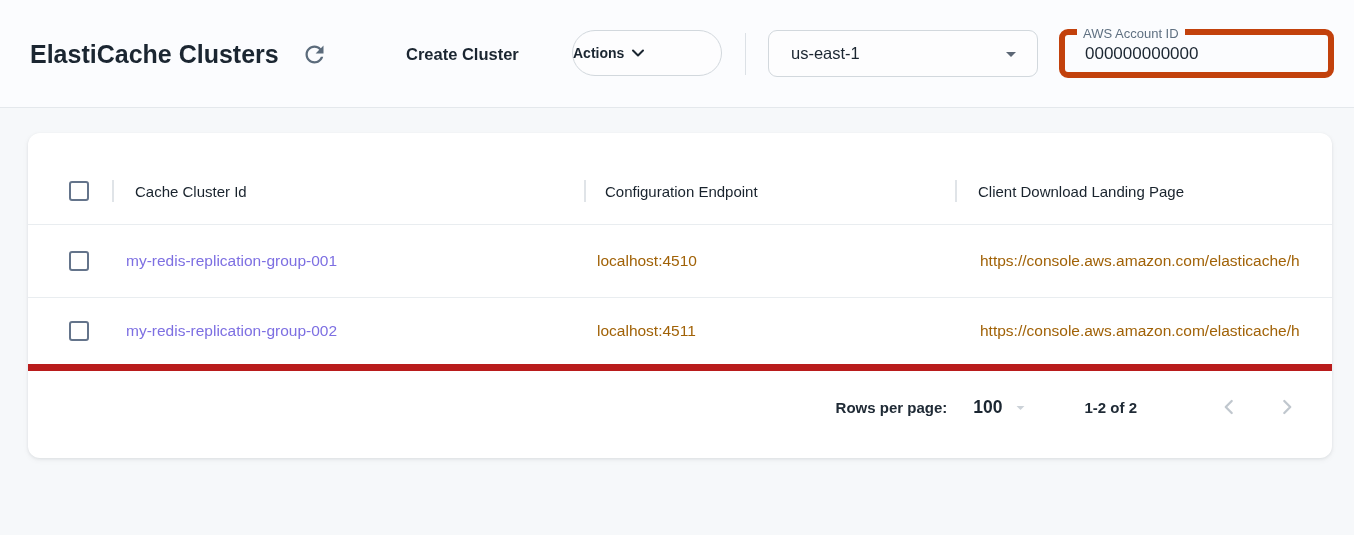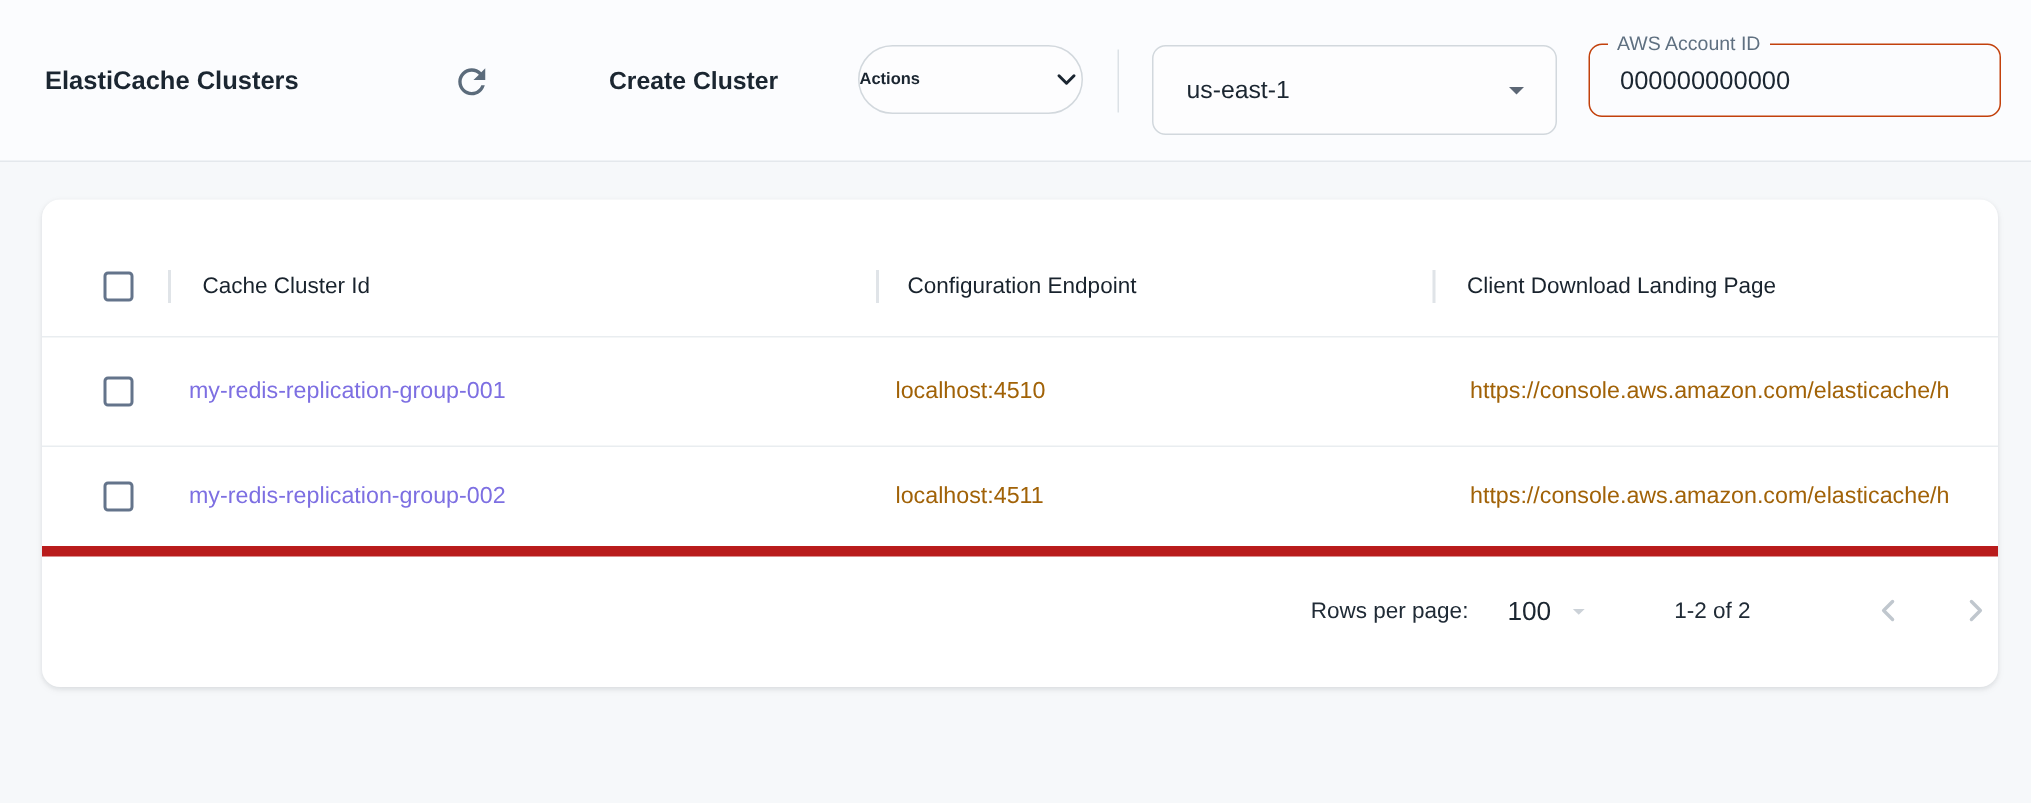--- a/index.html
+++ b/index.html
@@ -11,53 +11,53 @@
     position:relative;
   }
 
   
   .topbar {
     position:absolute; left:0; top:0; width:1354px; height:108px;
     background:#fbfcfe; border-bottom:1px solid #e4e8ec;
   }
   .page-title {
     position:absolute; left:30px; top:50%; transform:translateY(-50%);
-    font-size:17px; font-weight:700; color:#1b2631; white-space:nowrap;
+    font-size:25px; font-weight:700; color:#1b2631; white-space:nowrap;
   }
   .icon-btn {
     position:absolute; background:transparent; border:none; cursor:pointer;
     display:flex; align-items:center; justify-content:center;
   }
   .refresh-btn { left:298px; top:38px; width:32px; height:32px; }
   .text-btn {
     position:absolute; left:396px; top:32px; height:44px; padding:0 10px;
     background:transparent; border:none; cursor:pointer;
     font-family:"Liberation Sans", sans-serif;
     font-size:16.5px; font-weight:700; color:#1b2631; white-space:nowrap;
   }
   .actions-btn {
     position:absolute; left:572px; top:30px; width:150px; height:46px;
     background:#fdfdfe; border:1px solid #d2d8dd; border-radius:23px;
-    display:flex; align-items:center; justify-content:space-between; gap:4px;
+    display:flex; align-items:center; justify-content:flex-start; gap:4px;
     font-family:"Liberation Sans", sans-serif;
-    font-size:11px; font-weight:700; color:#1b2631; cursor:pointer;
+    font-size:14px; font-weight:700; color:#1b2631; cursor:pointer;
   }
   .topbar-divider {
     position:absolute; left:745px; top:33px; width:1px; height:42px; background:#dce1e6;
   }
   .region-select {
-    position:absolute; left:768px; top:30px; width:270px; height:60px;
+    position:absolute; left:768px; top:30px; width:270px; height:47px;
     background:#fdfdfe; border:1px solid #d2d8dd; border-radius:9px;
     display:flex; align-items:center; padding:0 14px 0 22px;
     font-size:16.5px; color:#1b2631; cursor:pointer;
   }
   .region-select .caret { margin-left:auto; }
   .account-field {
     position:absolute; left:1059px; top:29px; width:275px; height:49px;
-    border:1px solid #c2410c; border-radius:9px;
+    border:6px solid #c2410c; border-radius:9px;
   }
   .account-label {
     position:absolute; top:-9px; left:12px; padding:0 6px;
     background:#fbfcfe; font-size:13px; color:#5f7081; white-space:nowrap;
   }
   .account-input {
     width:100%; height:100%; border:none; outline:none; background:transparent;
     padding:0 20px; font-family:"Liberation Sans", sans-serif;
     font-size:17px; color:#1b2631;
   }
@@ -89,20 +89,22 @@
 
   .body-cell { font-size:15.5px; color:#a16207; }
   .c-link { left:98px; color:#7d6fe2; text-decoration:none; cursor:pointer; }
   .c-endpoint { left:569px; }
   .c-url { left:940px; width:352px; overflow:hidden;margin-left:12px; }
 
   
   .pager {
     position:absolute; left:0; top:238px; width:100%; height:72px;
     display:flex; align-items:center; justify-content:flex-end;
+    padding-right:30px;
+    font-weight:bold;
   }
   .pager-label { font-size:15px; color:#202b36; margin-right:26px; }
   .pager-select { display:flex; align-items:flex-end; cursor:pointer; margin-right:54px; }
   .pager-value { font-size:17.5px; color:#1b2631; }
   .pager-caret { margin-left:9px; align-self:center; }
   .pager-range { font-size:15px; color:#202b36; margin-right:77px; }
   .pager-nav {
     background:transparent; border:none; width:30px; height:30px;
     display:flex; align-items:center; justify-content:center; cursor:default;
   }

